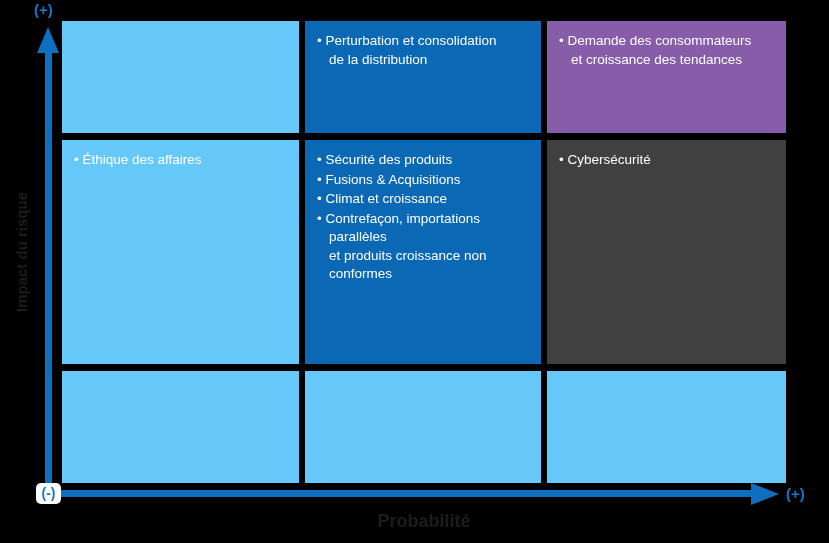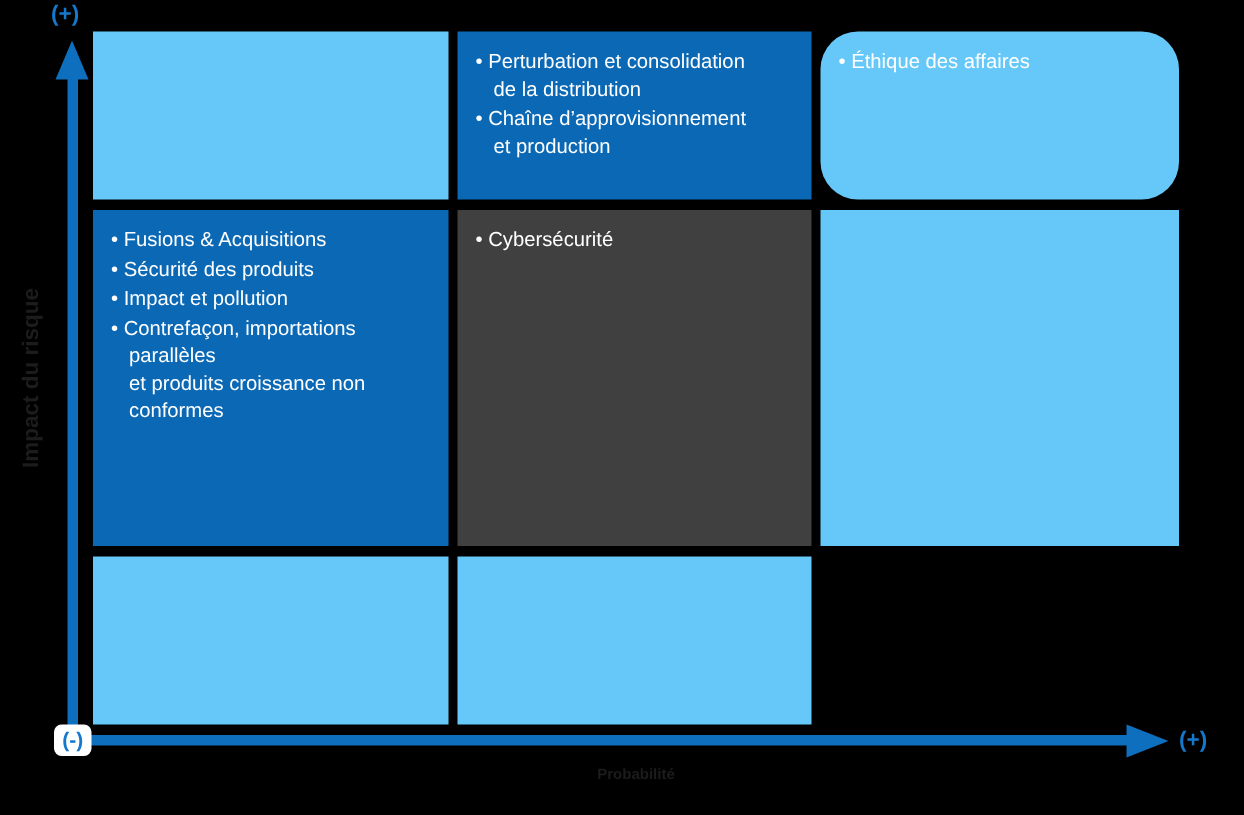--- a/index.html
+++ b/index.html
@@ -53,21 +53,21 @@
   }
   .sign-y-max { left:34px; top:1px; }
   .sign-x-max { left:786px; top:485px; }
   .sign-origin {
     left:36px; top:483px; width:25px; height:21px;
     background:#fff; border-radius:5px;
     text-align:center; line-height:21px; font-size:14px;
   }
   .x-axis-label {
     position:absolute; left:62px; top:511px; width:724px;
-    text-align:center; font-weight:bold; font-size:10px;
+    text-align:center; font-weight:bold; font-size:18px;
     color:var(--axis-label-text,#1C1C1C);
   }
   .y-axis-label {
     position:absolute; left:21px; top:252px;
     transform:translate(-50%,-50%) rotate(-90deg);
     white-space:nowrap; font-weight:bold; font-size:15px;
     color:var(--axis-label-text,#1C1C1C);
   }
 </style>
 </head>
@@ -76,34 +76,38 @@
 <div class="stage">
 
   <div class="matrix">
     <div class="cell" style="background: rgb(101, 200, 248);">
         <ul></ul>
       </div>
     <div class="cell" style="background: rgb(10, 104, 181);">
         <ul>
           <li>Perturbation et consolidation
 de la distribution</li>
-          <li>Chaîne d’approvisionnement
-et production</li>
         </ul>
       </div>
-    <div class="cell" style="background: rgb(101, 200, 248); border-radius: 25px;">
+    <div class="cell" style="background: rgb(135, 92, 169);">
+        <ul>
+          <li>Demande des consommateurs
+et croissance des tendances</li>
+        </ul>
+      </div>
+    <div class="cell" style="background: rgb(101, 200, 248);">
         <ul>
           <li>Éthique des affaires</li>
         </ul>
       </div>
     <div class="cell" style="background: rgb(10, 104, 181);">
         <ul>
+          <li>Sécurité des produits</li>
           <li>Fusions &amp; Acquisitions</li>
-          <li>Sécurité des produits</li>
-          <li>Impact et pollution</li>
+          <li>Climat et croissance</li>
           <li>Contrefaçon, importations parallèles
 et produits croissance non conformes</li>
         </ul>
       </div>
     <div class="cell" style="background: #404040;">
         <ul>
           <li>Cybersécurité</li>
         </ul>
       </div>
     <div class="cell" style="background: rgb(101, 200, 248);">

